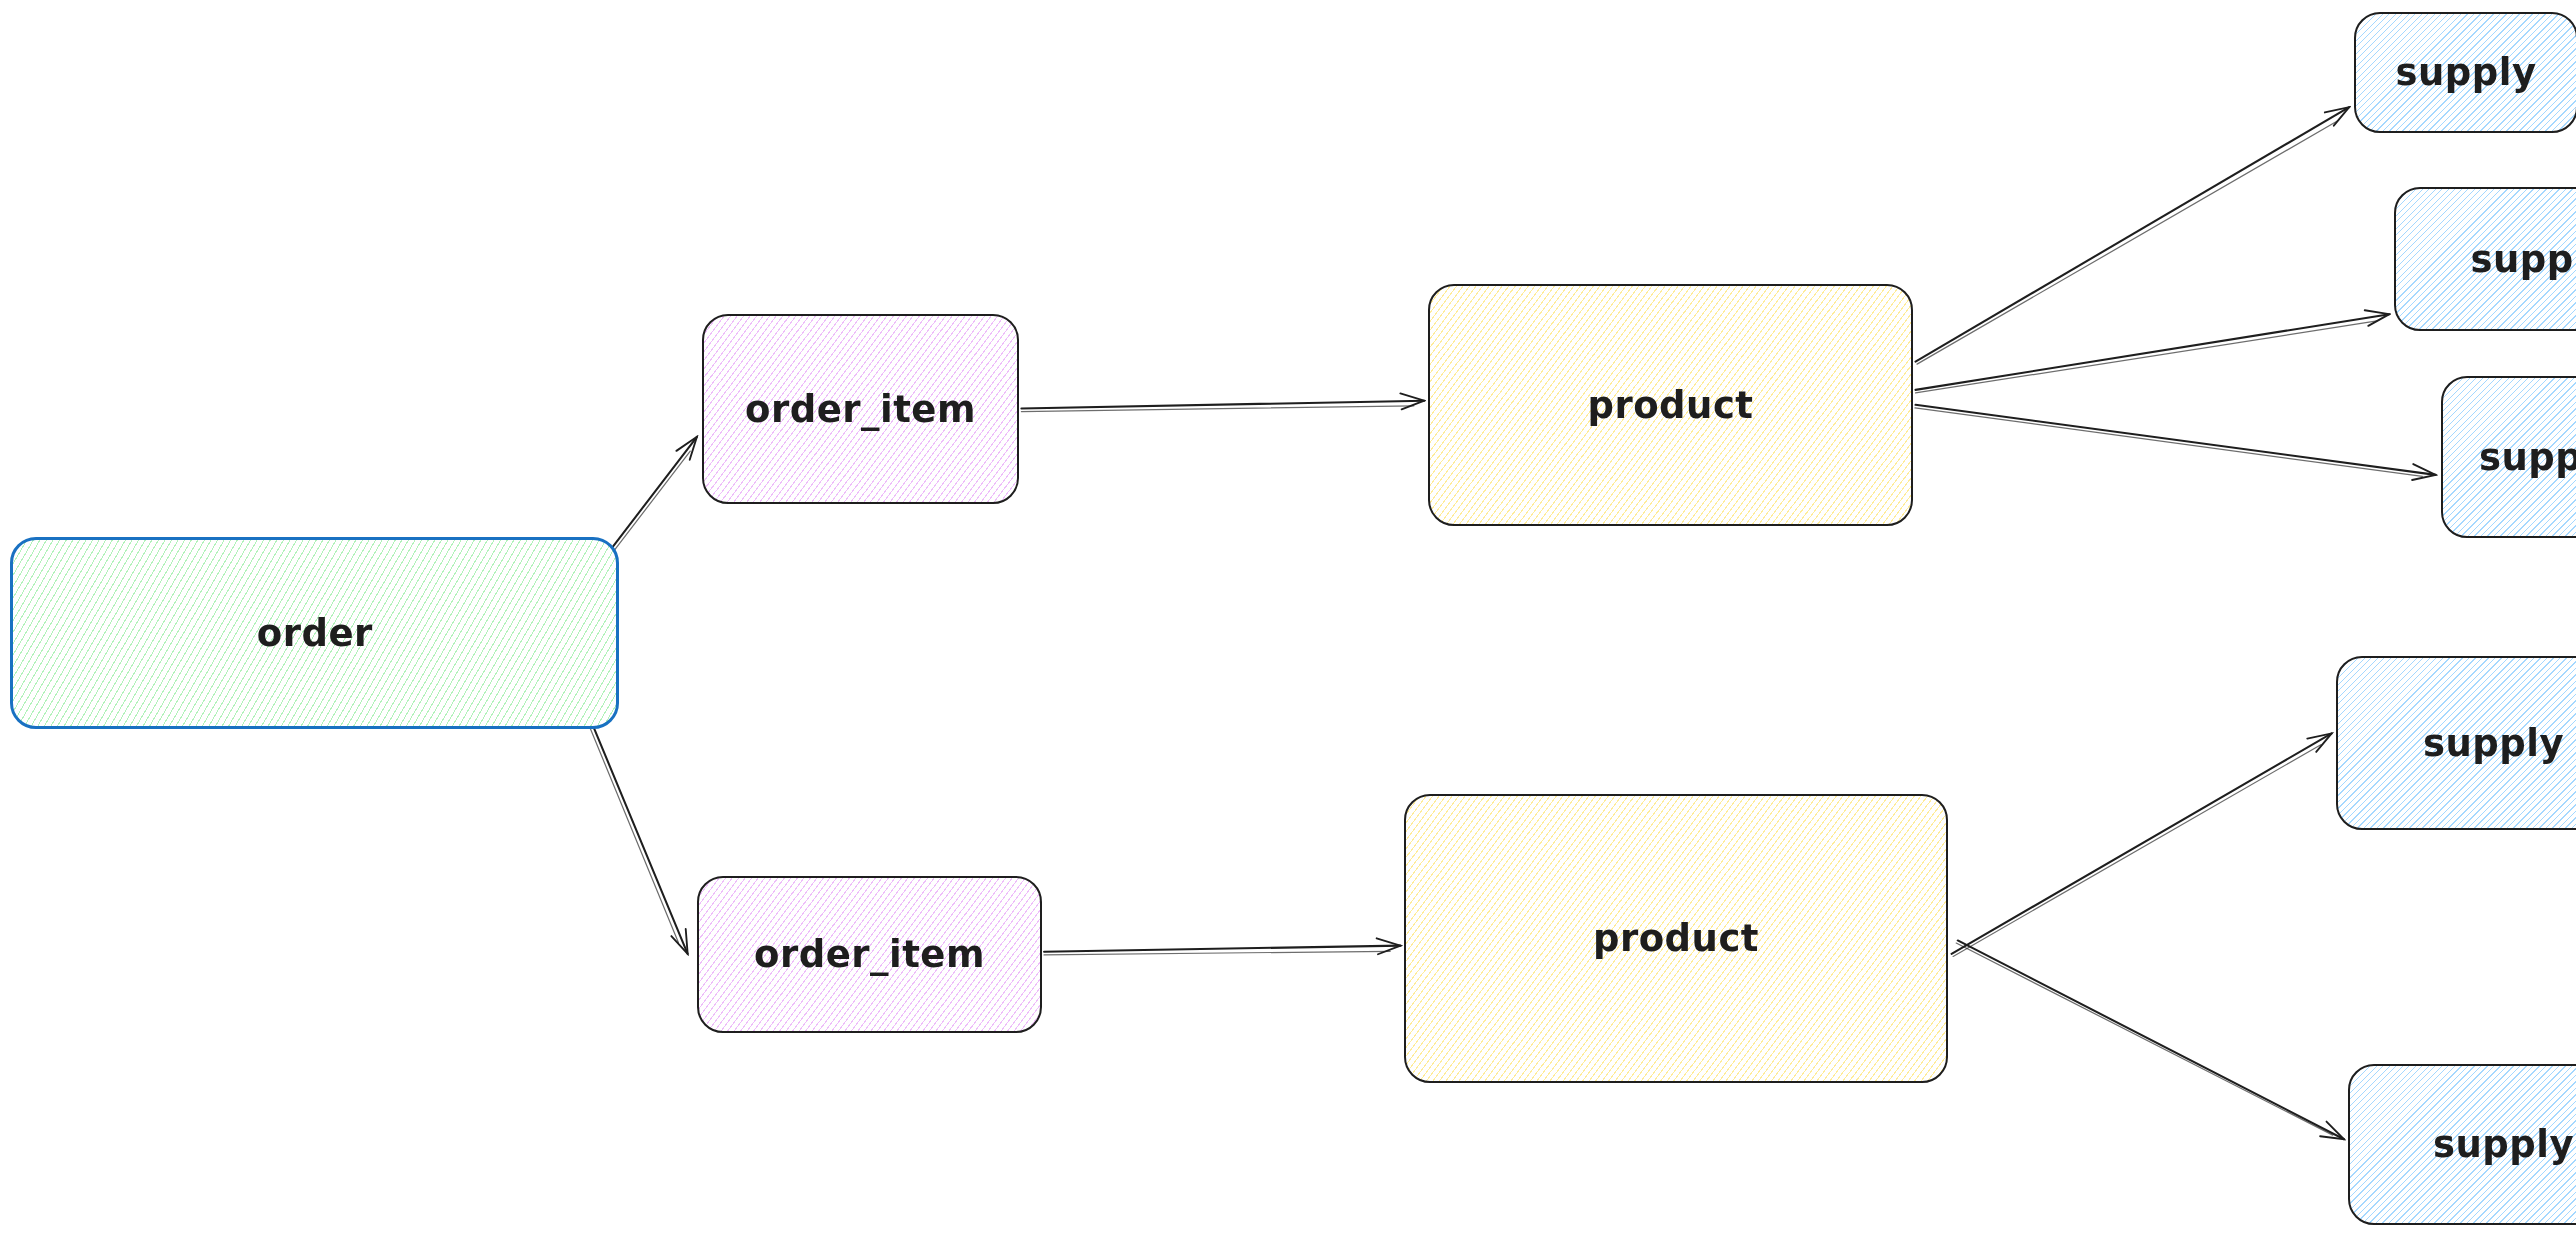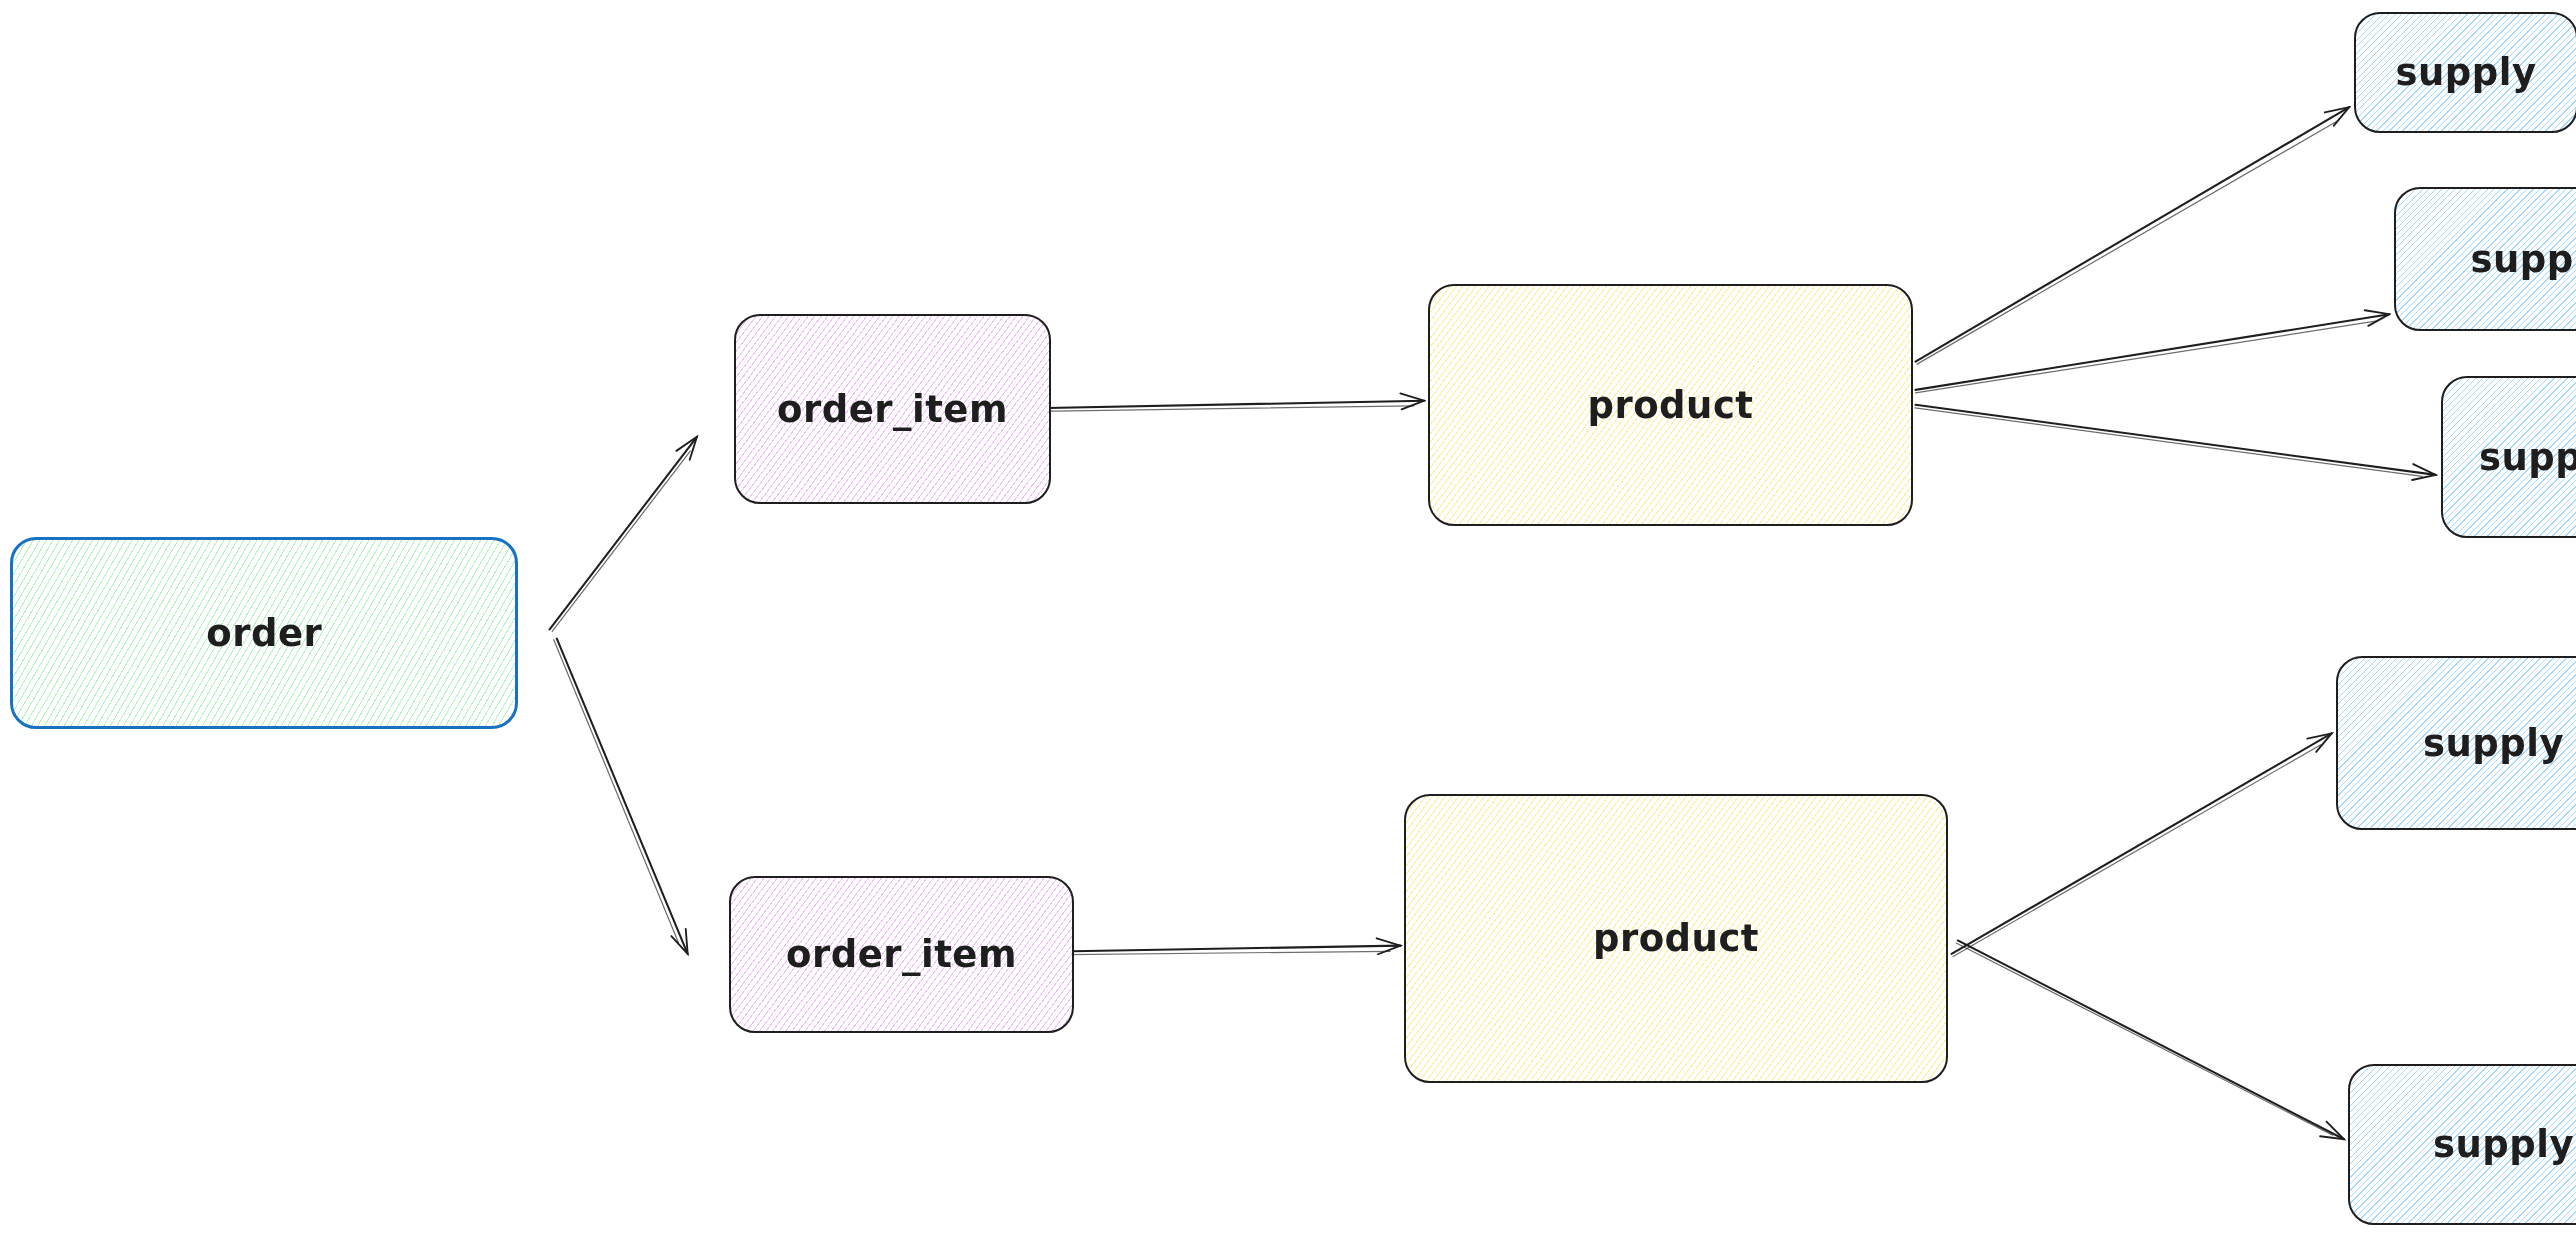--- a/index.html
+++ b/index.html
@@ -52,21 +52,20 @@
     white-space: nowrap;
   }
   
   .fill-green {
     background-image: repeating-linear-gradient(120deg,
       #b2f2bb 0px, #b2f2bb 1px, transparent 1px, transparent 5.7px);
   }
   .fill-violet {
     background-image: repeating-linear-gradient(127deg,
       #eebefa 0px, #eebefa 1px, transparent 1px, transparent 5.2px);
-    margin-left: 32px;
   }
   .fill-yellow {
     background-image: repeating-linear-gradient(127deg,
       #ffec99 0px, #ffec99 1px, transparent 1px, transparent 5.2px);
     align-items: center;
   }
   .fill-blue {
     background-image: repeating-linear-gradient(135deg,
       #a5d8ff 0px, #a5d8ff 1px, transparent 1px, transparent 4.6px);
   }
@@ -124,21 +123,21 @@
       <line class="edge-main" x1="3788" y1="1852" x2="4526" y2="1424" marker-end="url(#arrowhead)"></line>
       <line class="edge-echo" x1="3791" y1="1857" x2="4505" y2="1446"></line>
     </g>
 
     <g>
       <line class="edge-main" x1="3800" y1="1826" x2="4550" y2="2212" marker-end="url(#arrowhead)"></line>
       <line class="edge-echo" x1="3797" y1="1831" x2="4528" y2="2204"></line>
     </g>
   </svg>
 
-  <div class="node stroke-blue fill-green" style="left:10.3px; top:537px; width:508px; height:192px;">
+  <div class="node stroke-blue fill-green" style="left:10.3px; top:537px; width:609px; height:192px;">
     <span class="label">order</span>
   </div>
 
   <div class="node stroke-dark fill-violet" style="left:702px; top:314px; width:317px; height:190px;">
     <span class="label">order_item</span>
   </div>
 
   <div class="node stroke-dark fill-violet" style="left:697px; top:876px; width:345px; height:157px;">
     <span class="label">order_item</span>
   </div>

